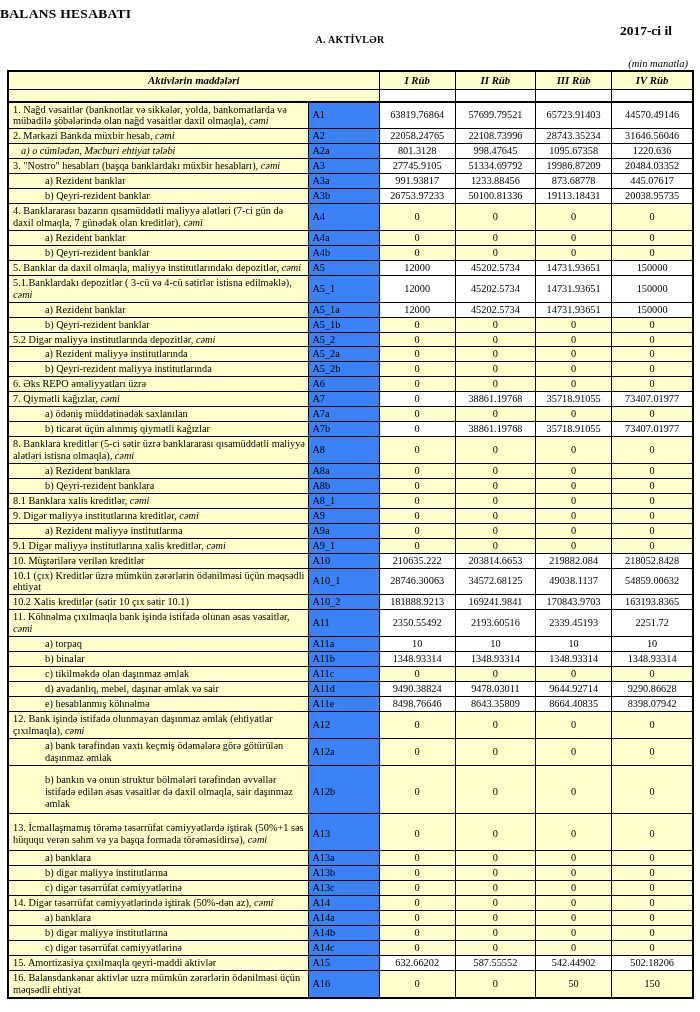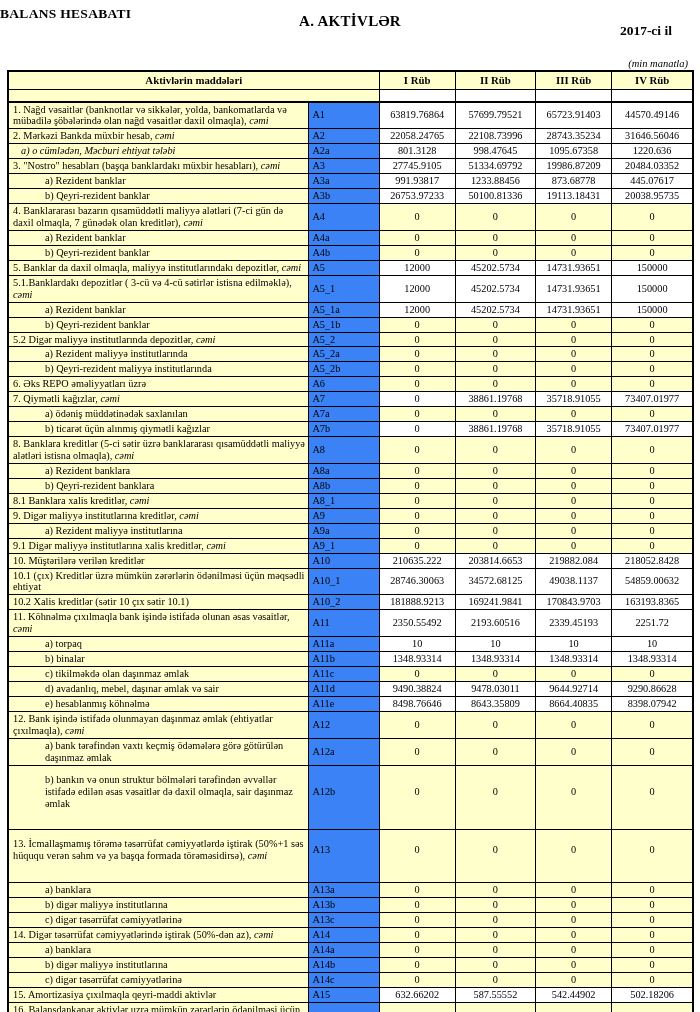--- a/index.html
+++ b/index.html
@@ -4,49 +4,49 @@
 <style>
   html,body{margin:0;padding:0;}
   body{
     width:700px;height:1012px;background:#ffffff;color:#000000;
     font-family:"Liberation Serif","DejaVu Serif",serif;
     position:relative;overflow:hidden;
   }
   .doc-header{position:relative;height:58px;}
   .title-line1{position:absolute;top:6px;left:0;width:700px;
     font-size:13.5px;font-weight:bold;letter-spacing:.3px;}
-  .title-line2{position:absolute;top:13px;left:0;width:700px;text-align:center;
-    font-size:15px;font-weight:bold;letter-spacing:.3px;}
+  .title-line2{position:absolute;top:34px;left:0;width:700px;text-align:center;
+    font-size:10px;font-weight:bold;letter-spacing:.3px;}
   .year-label{position:absolute;top:23px;right:28px;font-size:13.5px;font-weight:bold;}
   .unit-note{width:694px;text-align:right;font-style:italic;font-size:10.5px;
     padding-right:6px;box-sizing:border-box;margin-bottom:1px;}
   table.balance{
     border-collapse:collapse;table-layout:fixed;
     width:687px;margin-left:7px;
     border:2px solid #000000;
     font-size:10.3px;line-height:1.16;
   }
   col.c-label{width:300px;}
   col.c-code{width:70px;}
   col.c-q1{width:76px;}
   col.c-q2{width:80px;}
   col.c-q3{width:76px;}
   col.c-q4{width:81px;}
   th,td{border:1px solid #000000;padding:1px 3px;vertical-align:middle;}
   thead th{
     background:#FFFFCC;font-weight:bold;text-align:center;
-    font-size:10.8px;padding:2px 2px;
+    font-size:10.8px;padding:2px 2px;font-style:italic;
   }
   td.label-cell{background:#FFFFCC;text-align:left;padding-left:4px;}
   td.label-cell.indent{padding-left:36px;}
   td.label-cell.italic-label{font-style:italic;padding-left:12px;}
   td.code-cell{background:#3b82f6;text-align:left;margin-top:16px;}
   td.val{background:#ffffff;text-align:center;}
   tr.shaded td.val{background:#FFFFCC;}
-  tr.pad-row td{padding-top:8px;padding-bottom:20px;}
+  tr.pad-row td{padding-top:8px;padding-bottom:4px;}
   tr.spacer-row td{height:11px;padding:0;}
   tr.spacer-row td.val{background:#ffffff;}
   tr.spacer-row td{border-bottom:2px solid #000000;}
   i.em-tail{font-style:italic;}
 </style>
 </head>
 <body>
 
 <div class="doc-header">
   <div class="title-line1">BALANS HESABATI</div>

